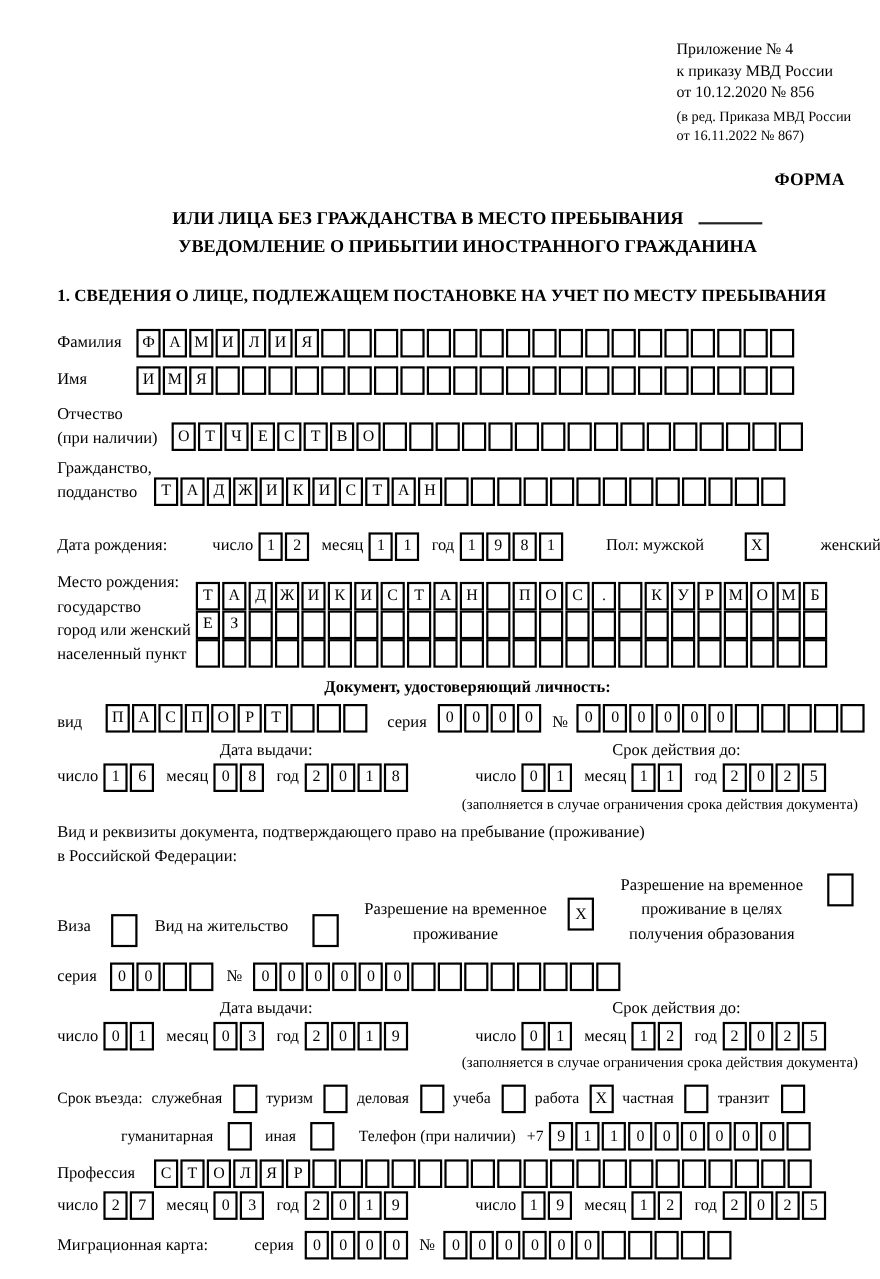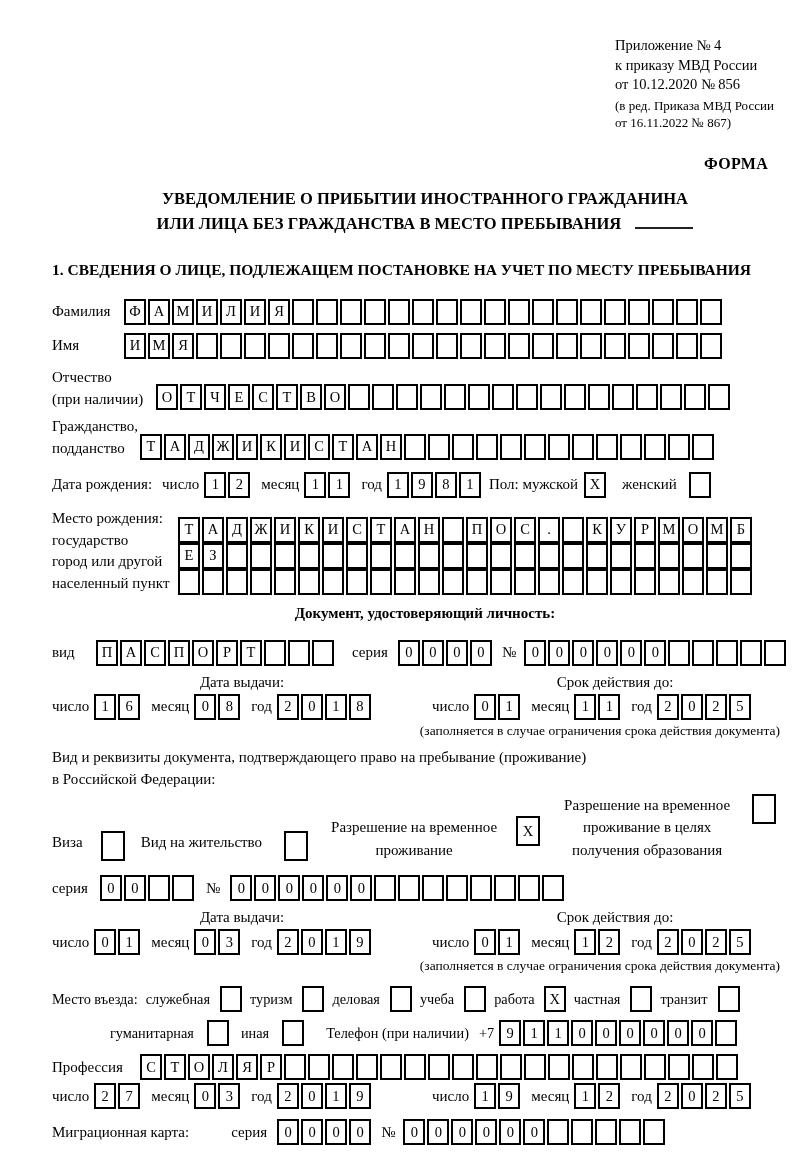--- a/index.html
+++ b/index.html
@@ -55,25 +55,25 @@
     <div>от 10.12.2020 № 856</div>
     <div class="annex-note">
       <div>(в ред. Приказа МВД России</div>
       <div>от 16.11.2022 № 867)</div>
     </div>
   </div>
 
   <div class="forma">ФОРМА</div>
 
   <div class="title">
-    <div>УВЕДОМЛЕНИЕ О ПРИБЫТИИ ИНОСТРАННОГО ГРАЖДАНИНА</div>
     <div>
       <span>ИЛИ ЛИЦА БЕЗ ГРАЖДАНСТВА В МЕСТО ПРЕБЫВАНИЯ</span>
       <span class="blank-line"></span>
     </div>
+    <div>УВЕДОМЛЕНИЕ О ПРИБЫТИИ ИНОСТРАННОГО ГРАЖДАНИНА</div>
   </div>
 
   <div class="sec-heading">1. СВЕДЕНИЯ О ЛИЦЕ, ПОДЛЕЖАЩЕМ ПОСТАНОВКЕ НА УЧЕТ ПО МЕСТУ ПРЕБЫВАНИЯ</div>
 
   <div class="row" style="margin-top:20px;">
     <span class="lbl" style="width:72px;">Фамилия</span>
     <span class="boxes">
         <span class="box">Ф</span>
         <span class="box">А</span>
         <span class="box">М</span>
@@ -187,21 +187,21 @@
         <span class="box"></span>
         <span class="box"></span>
         <span class="box"></span>
         <span class="box"></span>
         <span class="box"></span>
         <span class="box"></span>
         <span class="box"></span>
       </span>
   </div>
 
-  <div class="row" style="margin-top:12px;">
+  <div class="row" style="margin-top:24px;gap:31px;">
     <span class="lbl" style="margin-right:10px;">Дата рождения:</span>
     <span class="dgroup">
       <span class="lbl">число</span>
       <span class="boxes">
           <span class="box">1</span>
           <span class="box">2</span>
         </span>
       <span class="lbl">месяц</span>
       <span class="boxes">
           <span class="box">1</span>
@@ -221,21 +221,21 @@
       </span>
     <span class="lbl" style="margin-left:14px;margin-right:12px;">женский</span>
     <span class="boxes">
         <span class="box"></span>
       </span>
   </div>
 
   <div class="row top vgap" style="margin-top:10px;">
     <span class="lbl ml" style="width:126px;">Место рождения:
 государство
-город или другой
+город или женский
 населенный пункт</span>
     <span>
       <span class="boxes">
           <span class="box">Т</span>
           <span class="box">А</span>
           <span class="box">Д</span>
           <span class="box">Ж</span>
           <span class="box">И</span>
           <span class="box">К</span>
           <span class="box">И</span>
@@ -307,21 +307,21 @@
           <span class="box"></span>
           <span class="box"></span>
           <span class="box"></span>
           <span class="box"></span>
         </span>
     </span>
   </div>
 
   <div class="center-bold">Документ, удостоверяющий личность:</div>
 
-  <div class="row" style="margin-top:18px;">
+  <div class="row" style="margin-top:6px;align-items:flex-end;">
     <span class="lbl" style="width:44px;">вид</span>
     <span class="boxes">
         <span class="box">П</span>
         <span class="box">А</span>
         <span class="box">С</span>
         <span class="box">П</span>
         <span class="box">О</span>
         <span class="box">Р</span>
         <span class="box">Т</span>
         <span class="box"></span>
@@ -497,21 +497,21 @@
           <span class="box">2</span>
           <span class="box">0</span>
           <span class="box">2</span>
           <span class="box">5</span>
         </span>
     </span>
   </div>
   <div class="note">(заполняется в случае ограничения срока действия документа)</div>
 
   <div class="row purpose-row">
-    <span class="lbl">Место въезда:</span>
+    <span class="lbl">Срок въезда:</span>
     <span class="pair">
         <span>служебная</span>
         <span class="boxes" style="margin-left:5px;">
           <span class="box"></span>
         </span>
       </span>
     <span class="pair">
         <span>туризм</span>
         <span class="boxes" style="margin-left:5px;">
           <span class="box"></span>

